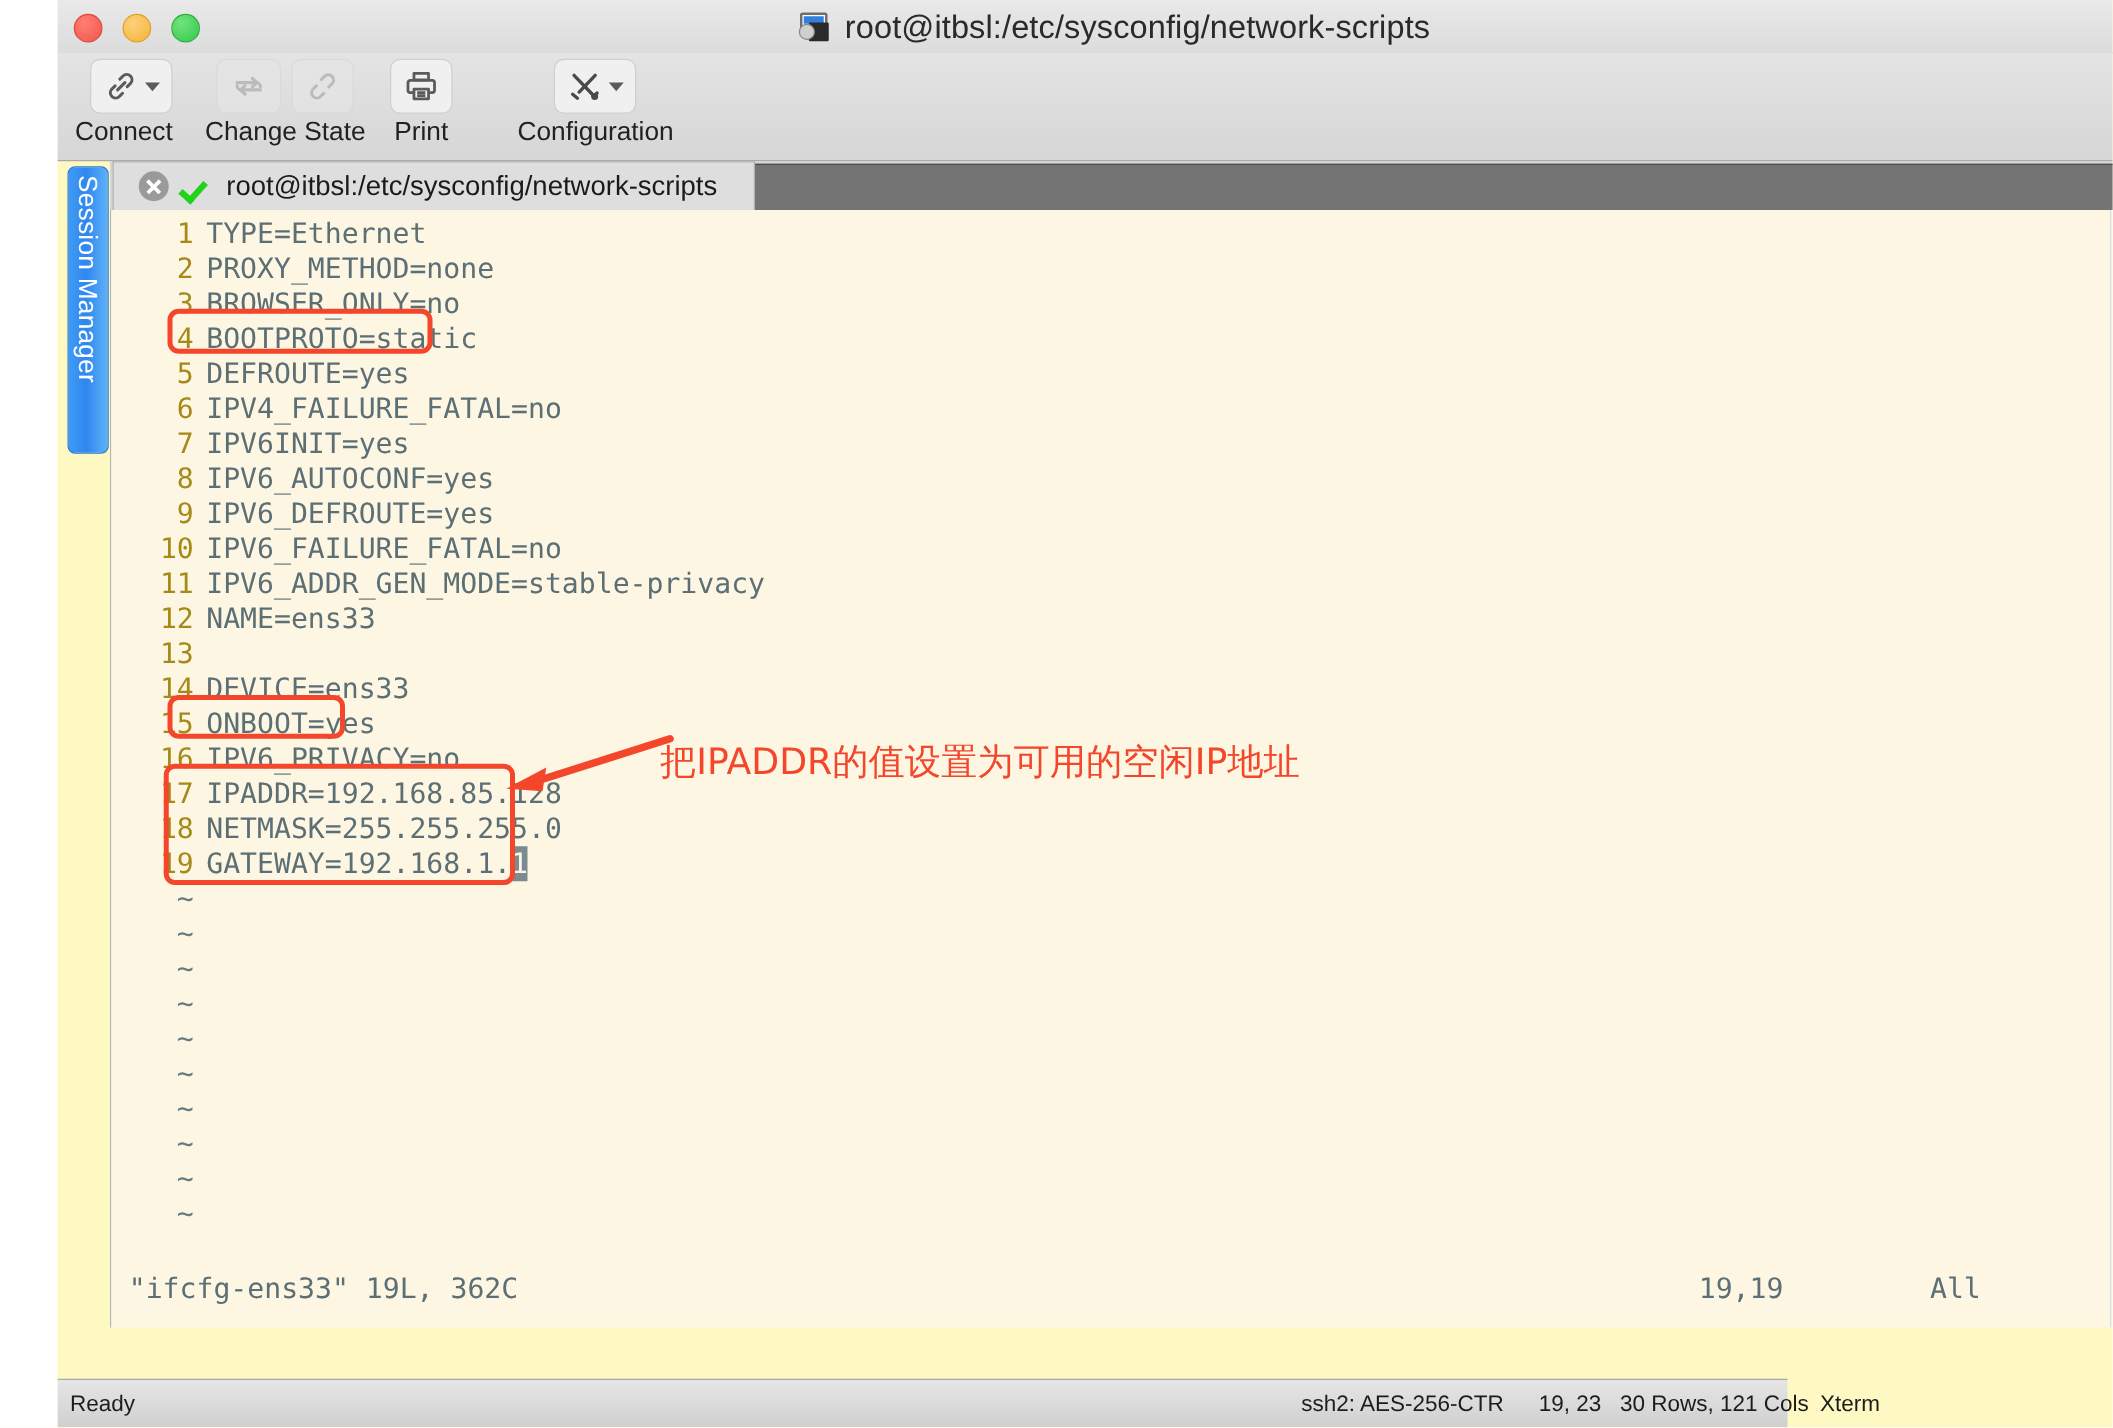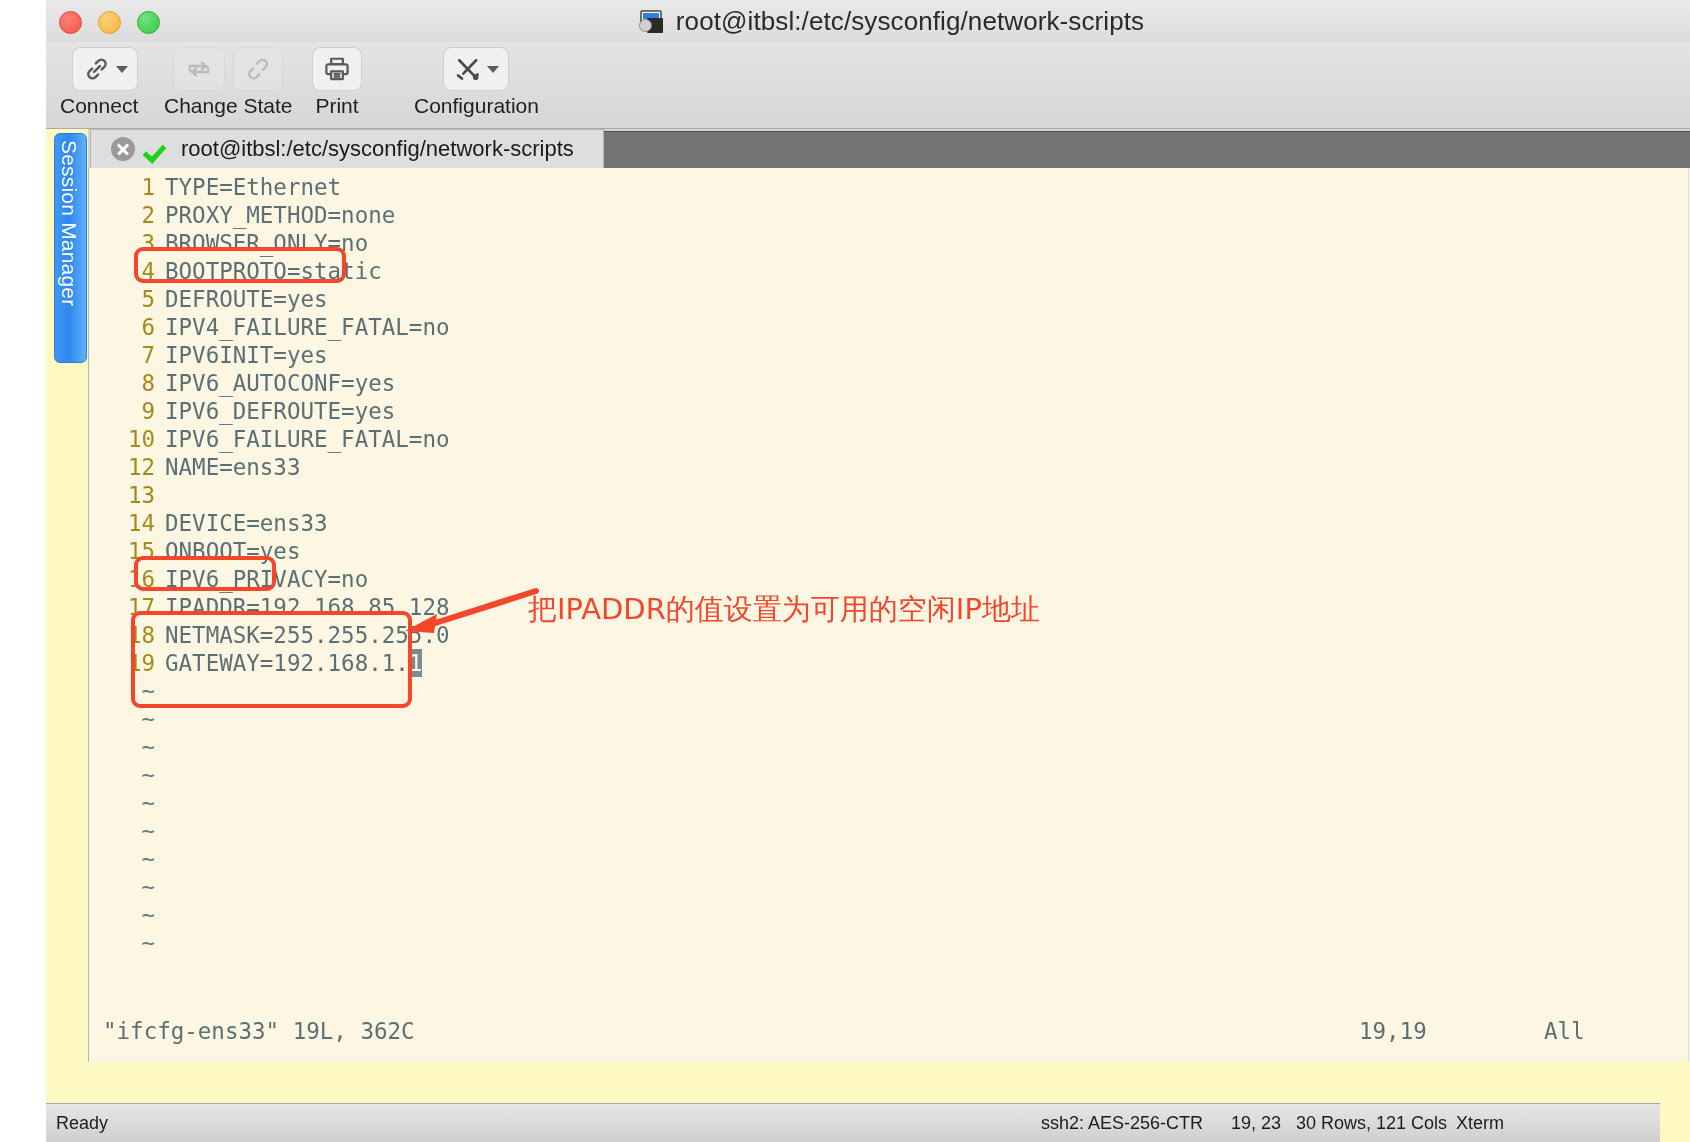--- a/index.html
+++ b/index.html
@@ -335,21 +335,21 @@
     font-size: 29px;
     font-family: "DejaVu Sans", sans-serif;
     white-space: nowrap;
     pointer-events: none;
   }
 
   
   .statusbar {
     position: absolute;
     left: 0; bottom: 0;
-    width: 1614px; height: 38px;
+    width: 1384px; height: 38px;
     background: linear-gradient(to bottom, #e6e6e6 0%, #cfcfcf 100%);
     border-top: 1px solid #a8a8a8;
     font-size: 18px;
     color: #1c1c1c;
   }
   .sb-item { position: absolute; top: 9px; white-space: nowrap; }
   .sb-ready { left: 10px; }
   .sb-ssh   { left: 995px; }
   .sb-pos   { left: 1185px; }
   .sb-dims  { left: 1250px; }
@@ -472,20 +472,21 @@
       <div class="line"><span class="lno">1</span><span class="ltext">TYPE=Ethernet</span></div>
       <div class="line"><span class="lno">2</span><span class="ltext">PROXY_METHOD=none</span></div>
       <div class="line"><span class="lno">3</span><span class="ltext">BROWSER_ONLY=no</span></div>
       <div class="line"><span class="lno">4</span><span class="ltext">BOOTPROTO=static</span></div>
       <div class="line"><span class="lno">5</span><span class="ltext">DEFROUTE=yes</span></div>
       <div class="line"><span class="lno">6</span><span class="ltext">IPV4_FAILURE_FATAL=no</span></div>
       <div class="line"><span class="lno">7</span><span class="ltext">IPV6INIT=yes</span></div>
       <div class="line"><span class="lno">8</span><span class="ltext">IPV6_AUTOCONF=yes</span></div>
       <div class="line"><span class="lno">9</span><span class="ltext">IPV6_DEFROUTE=yes</span></div>
       <div class="line"><span class="lno">10</span><span class="ltext">IPV6_FAILURE_FATAL=no</span></div>
+      <div class="line"><span class="lno">11</span><span class="ltext">IPV6_ADDR_GEN_MODE=stable-privacy</span></div>
       <div class="line"><span class="lno">12</span><span class="ltext">NAME=ens33</span></div>
       <div class="line"><span class="lno">13</span></div>
       <div class="line"><span class="lno">14</span><span class="ltext">DEVICE=ens33</span></div>
       <div class="line"><span class="lno">15</span><span class="ltext">ONBOOT=yes</span></div>
       <div class="line"><span class="lno">16</span><span class="ltext">IPV6_PRIVACY=no</span></div>
       <div class="line"><span class="lno">17</span><span class="ltext">IPADDR=192.168.85.128</span></div>
       <div class="line"><span class="lno">18</span><span class="ltext">NETMASK=255.255.255.0</span></div>
       <div class="line"><span class="lno">19</span><span class="ltext">GATEWAY=192.168.1.</span><span class="cursor">1</span></div>
 
       <div id="tildes">

